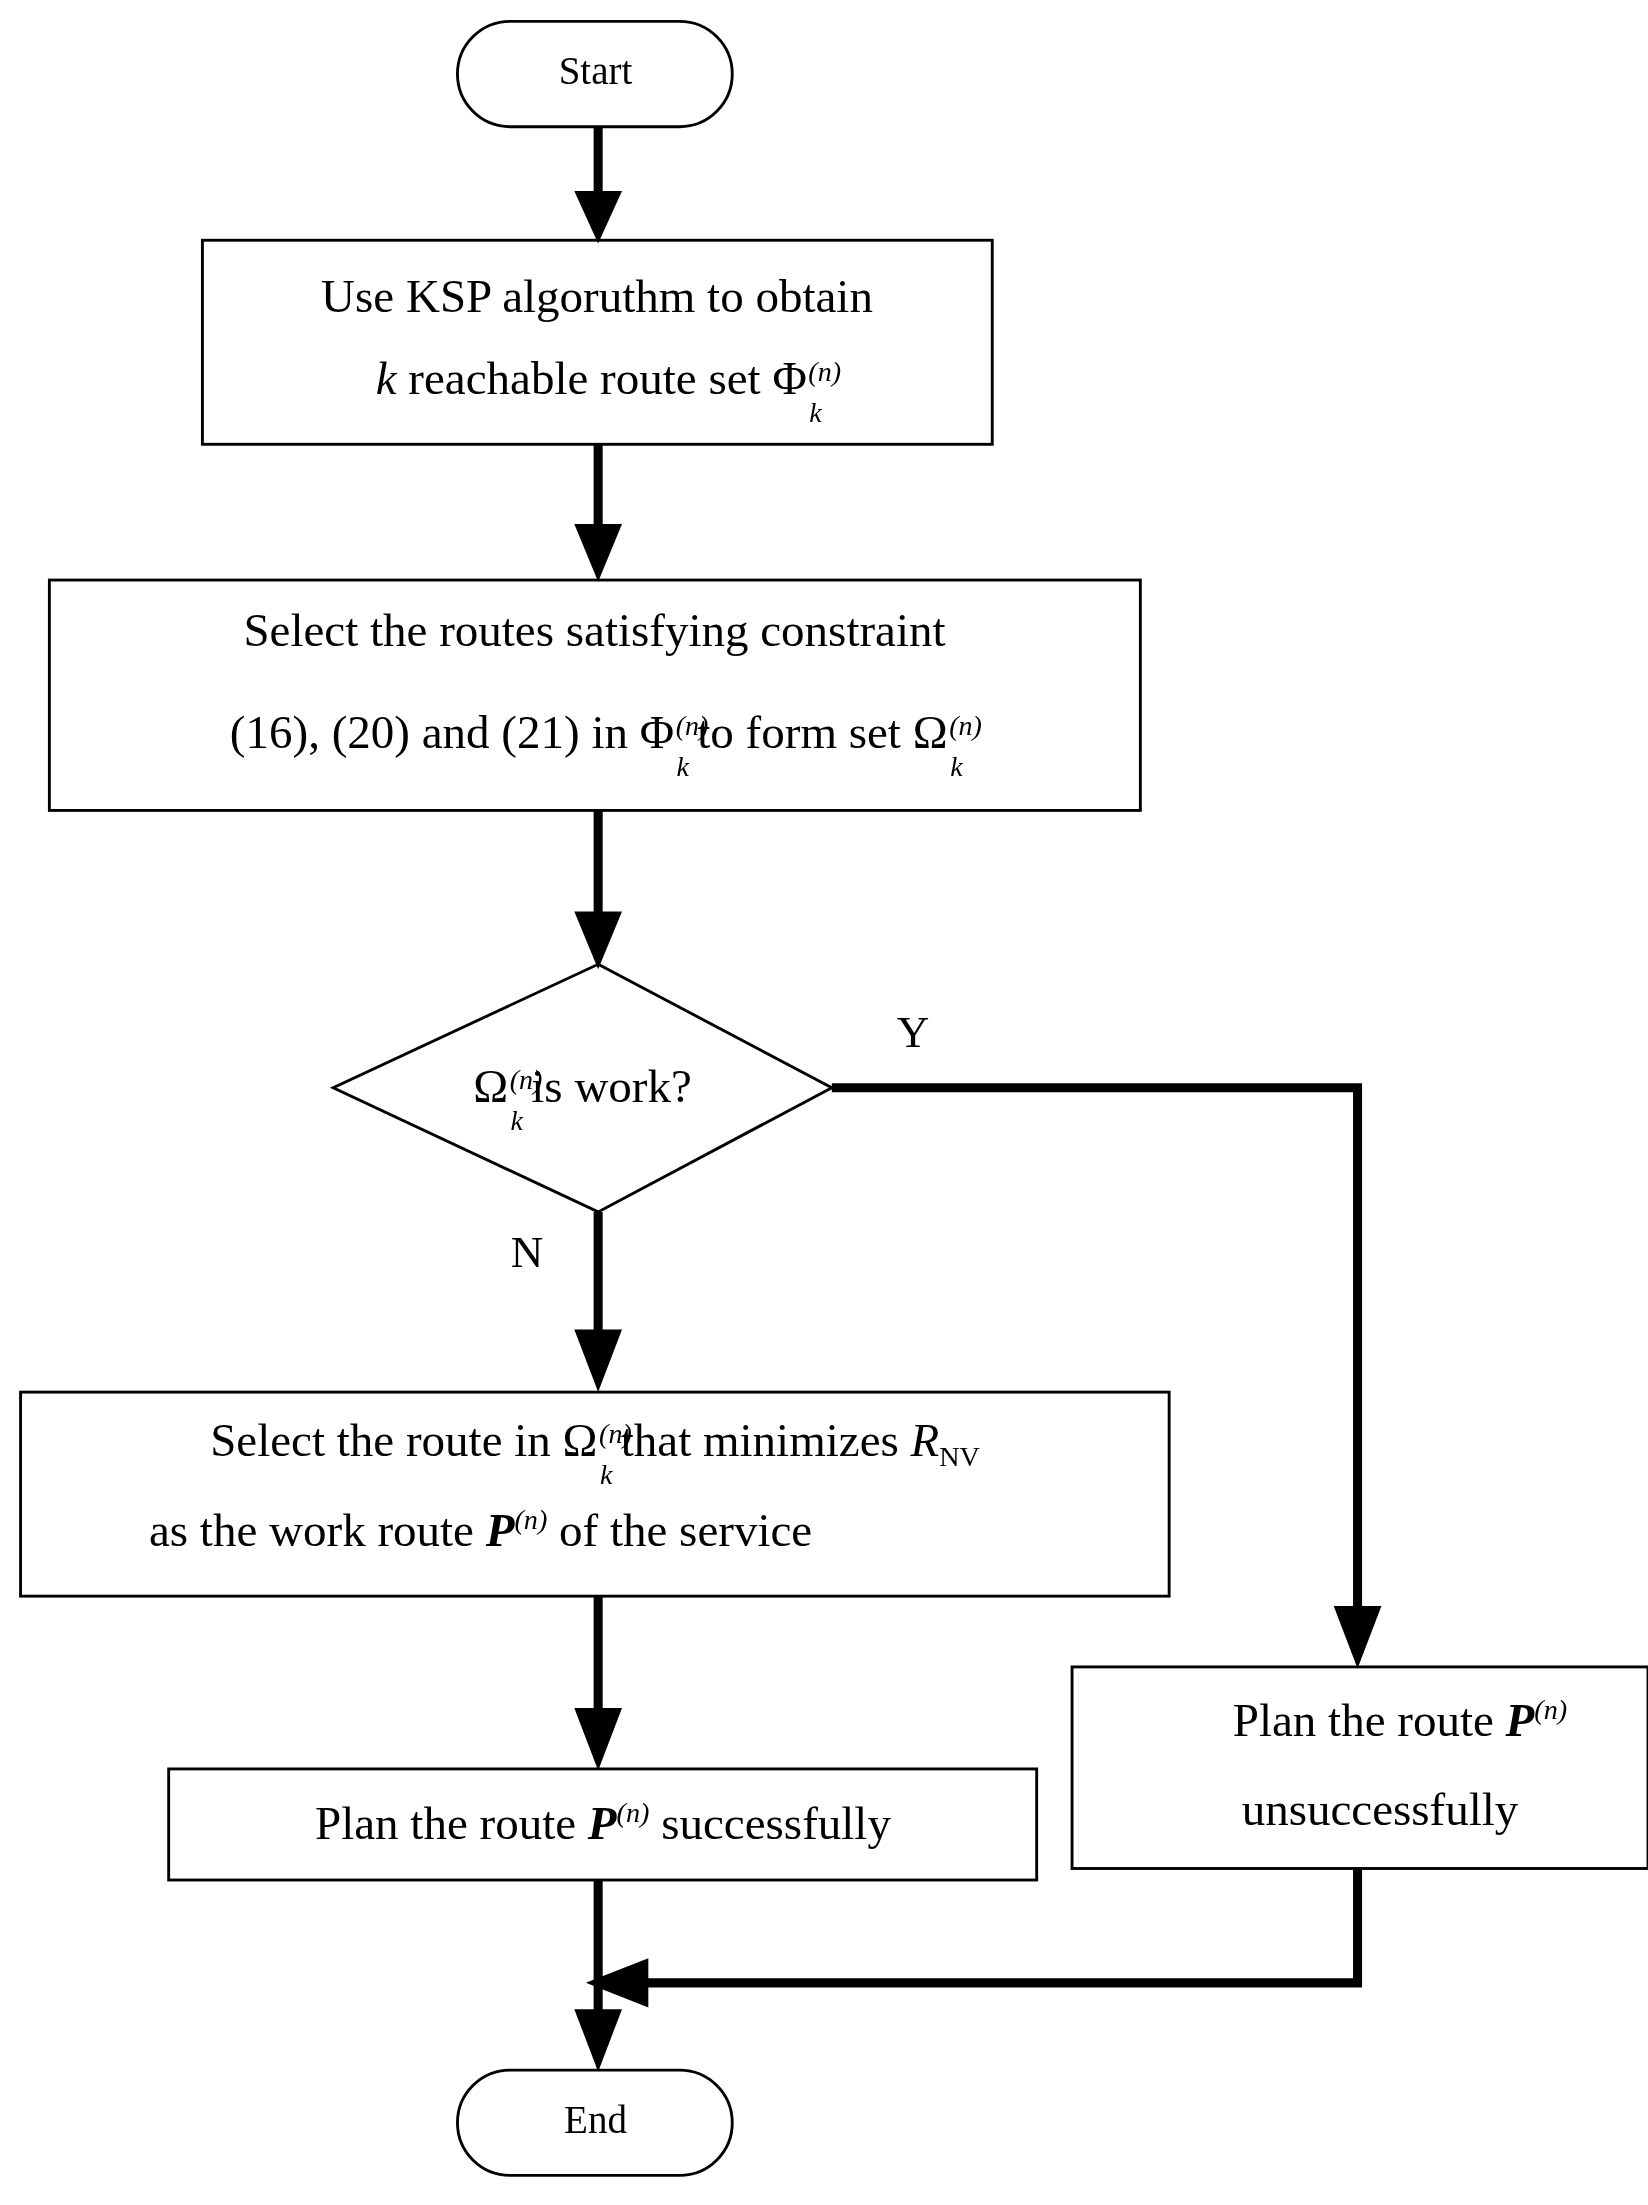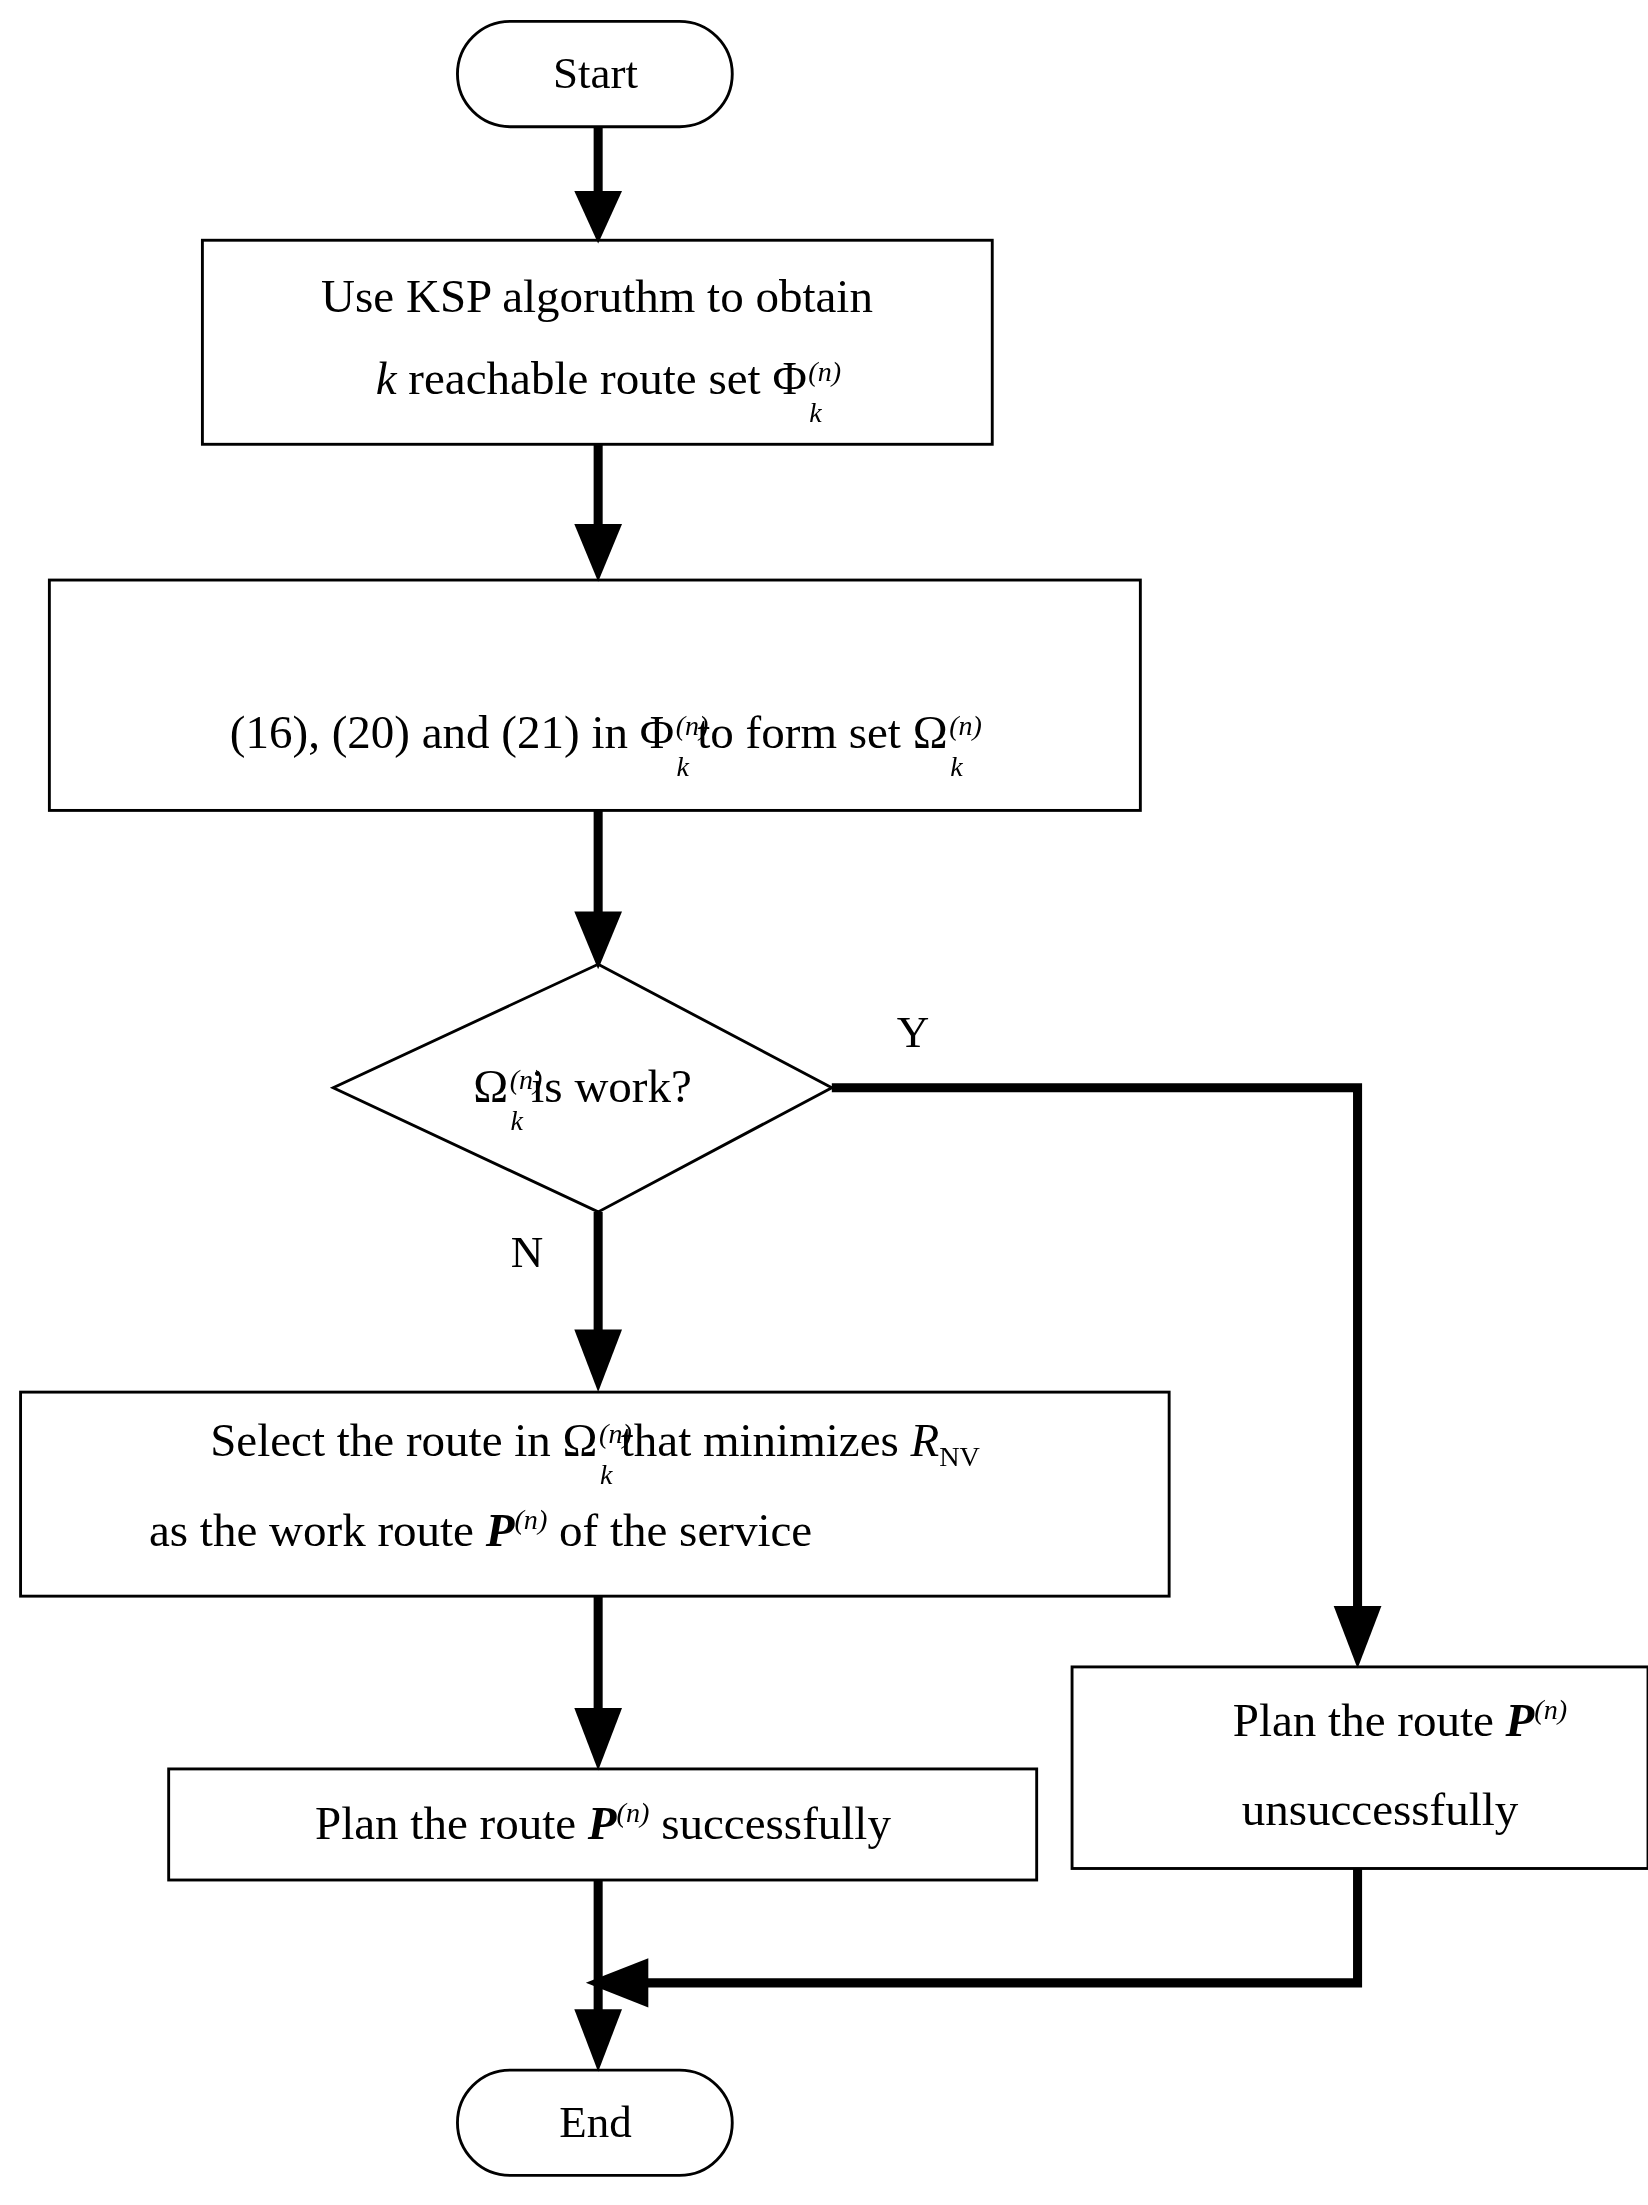--- a/index.html
+++ b/index.html
@@ -44,21 +44,21 @@
   
   .node-text {
     position: absolute;
     text-align: center;
     color: #000000;
     line-height: 1.0;
     white-space: nowrap;
     pointer-events: none;
   }
   .t-term {
-    font-size: 45px;
+    font-size: 39px;
     text-align: center;
   }
   .t-proc {
     font-size: 47px;
   }
   .t-dec {
     font-size: 47px;
   }
   .t-branch {
     font-size: 45px;
@@ -165,20 +165,23 @@
     <span class="line-row">Start</span>
   </div>
 
   <div class="node-text t-proc" style="left:202px; top:265px; width:790px;margin-top:8px;">
     <span class="line-row">Use KSP algoruthm to obtain</span>
   </div>
   <div class="node-text t-proc" style="left:202px; top:355px; width:790px;">
     <span class="line-row"><span class="ital">k</span><span> reachable route set </span><span>Φ</span><span class="supsub"><span class="sup-part">(n)</span><span class="sub-part">k</span></span><span class="gap-sm"></span></span>
   </div>
 
+  <div class="node-text t-proc" style="left:49px; top:607px; width:1091px;">
+    <span class="line-row">Select the routes satisfying constraint</span>
+  </div>
   <div class="node-text t-proc" style="left:49px; top:709px; width:1091px;">
     <span class="line-row"><span>(16), (20) and (21) in </span><span>Φ</span><span class="supsub"><span class="sup-part">(n)</span><span class="sub-part">k</span></span><span class="gap-sm"></span><span>  to form set </span><span>Ω</span><span class="supsub"><span class="sup-part">(n)</span><span class="sub-part">k</span></span><span class="gap-sm"></span></span>
   </div>
 
   <div class="node-text t-dec" style="left:333px; top:1063px; width:499px;">
     <span class="line-row"><span>Ω</span><span class="supsub"><span class="sup-part">(n)</span><span class="sub-part">k</span></span><span class="gap-sm"></span><span> is work?</span></span>
   </div>
 
   <div class="node-text t-branch" style="left:880px; top:1010px; width:66px;">
     <span class="line-row">Y</span>

